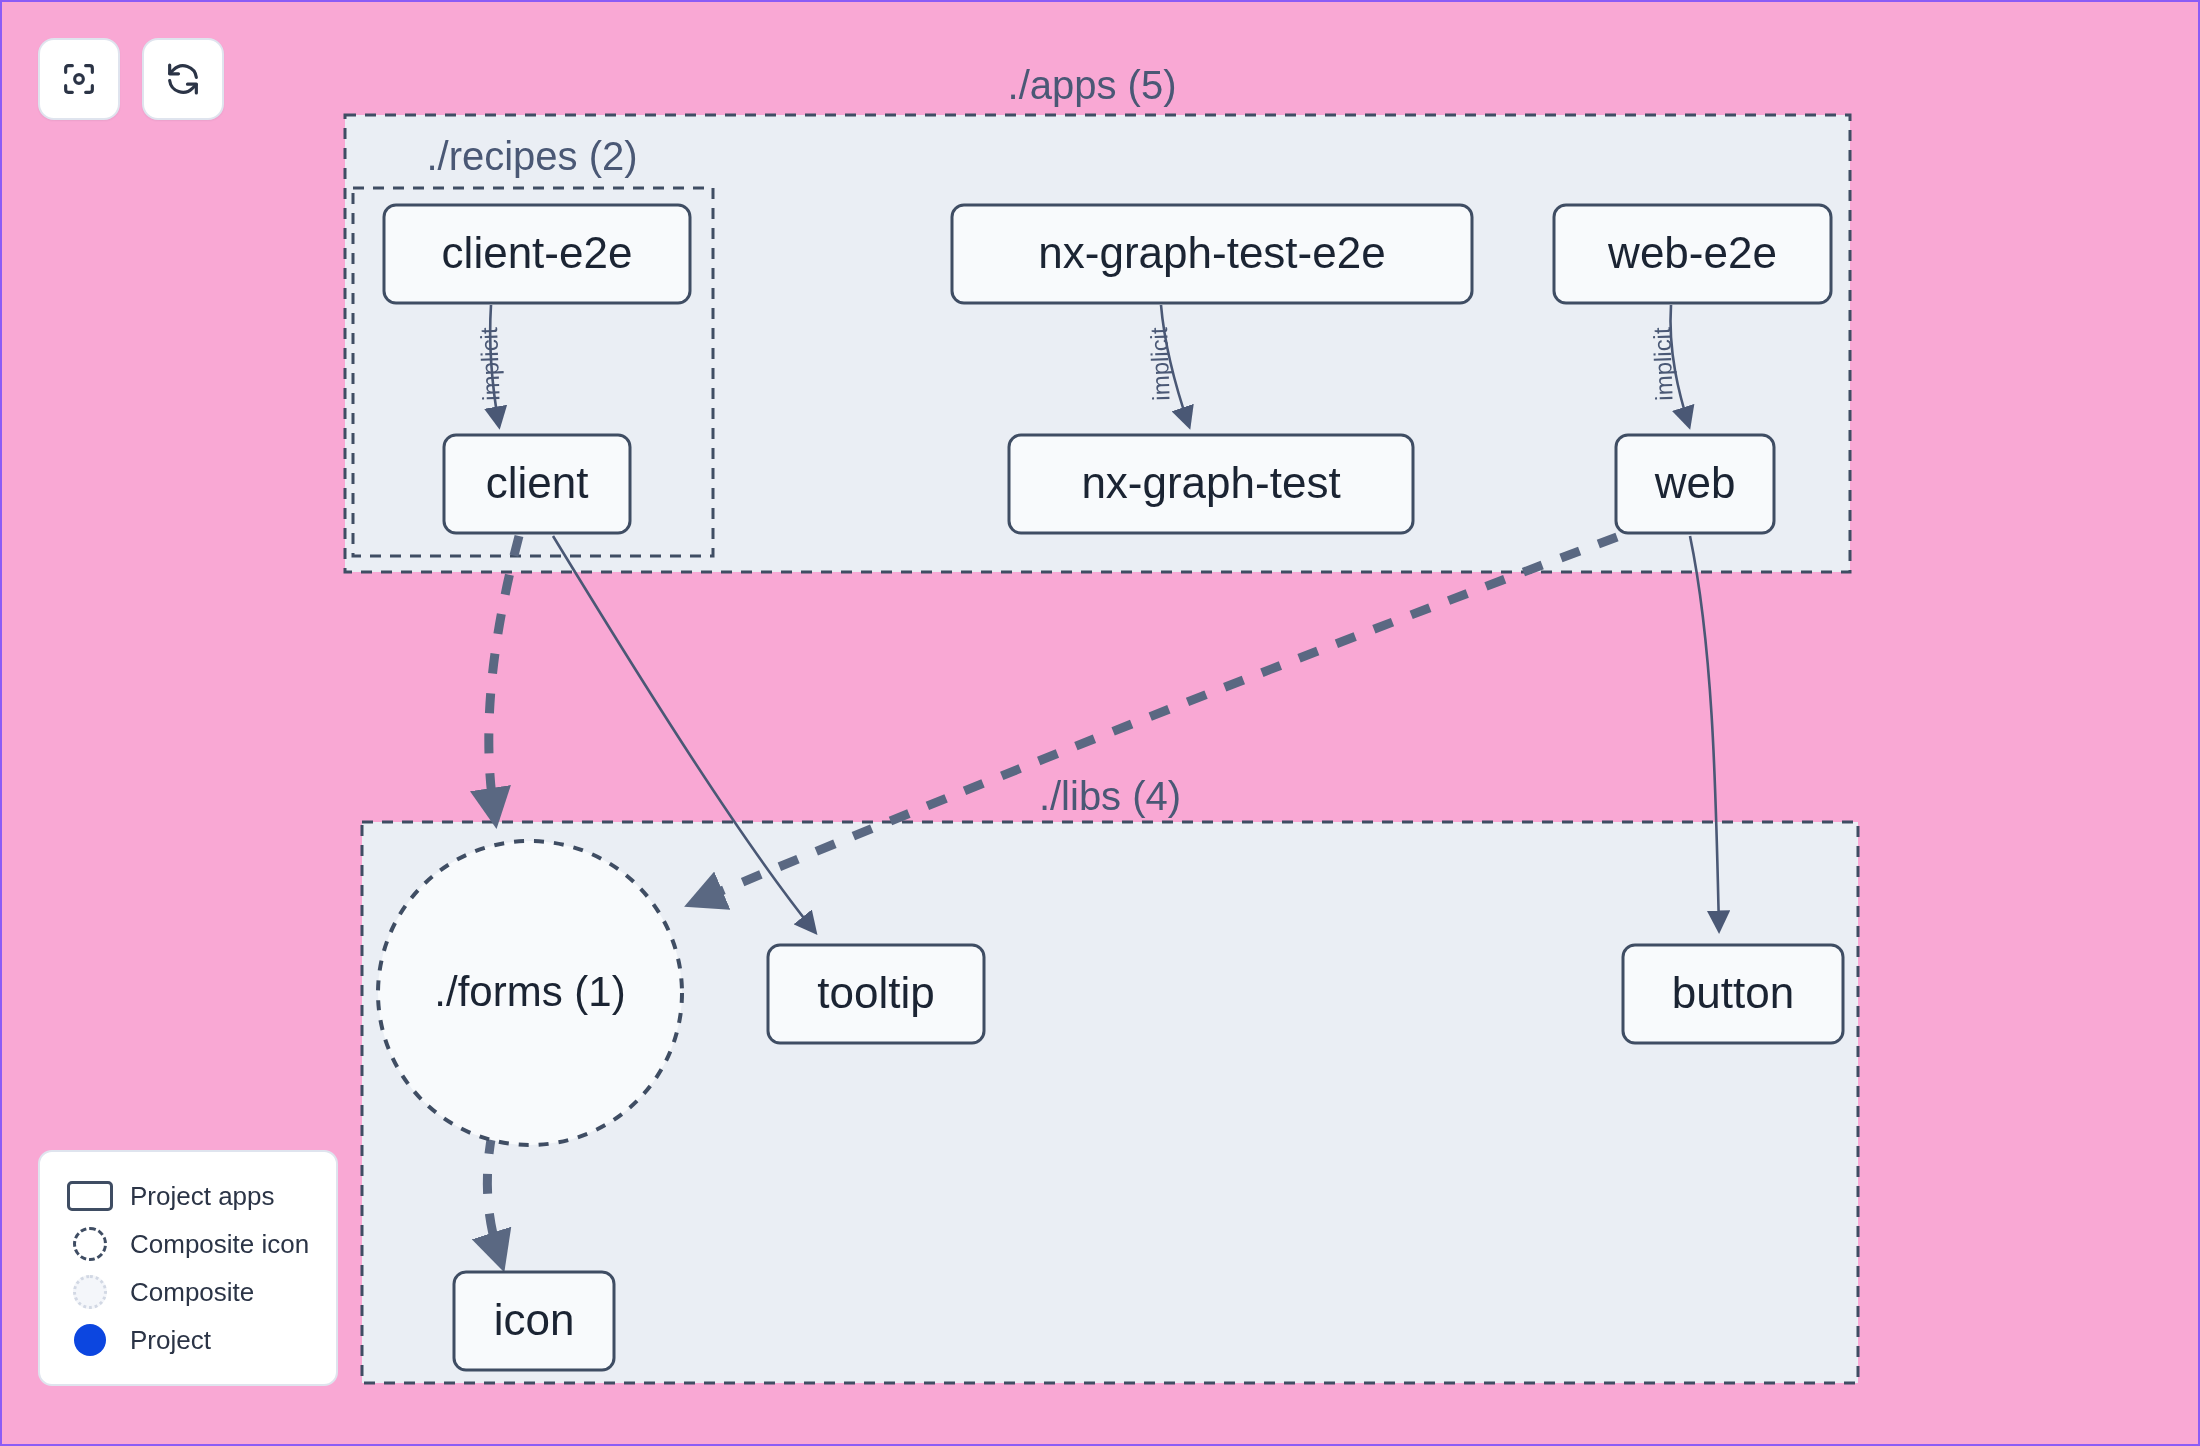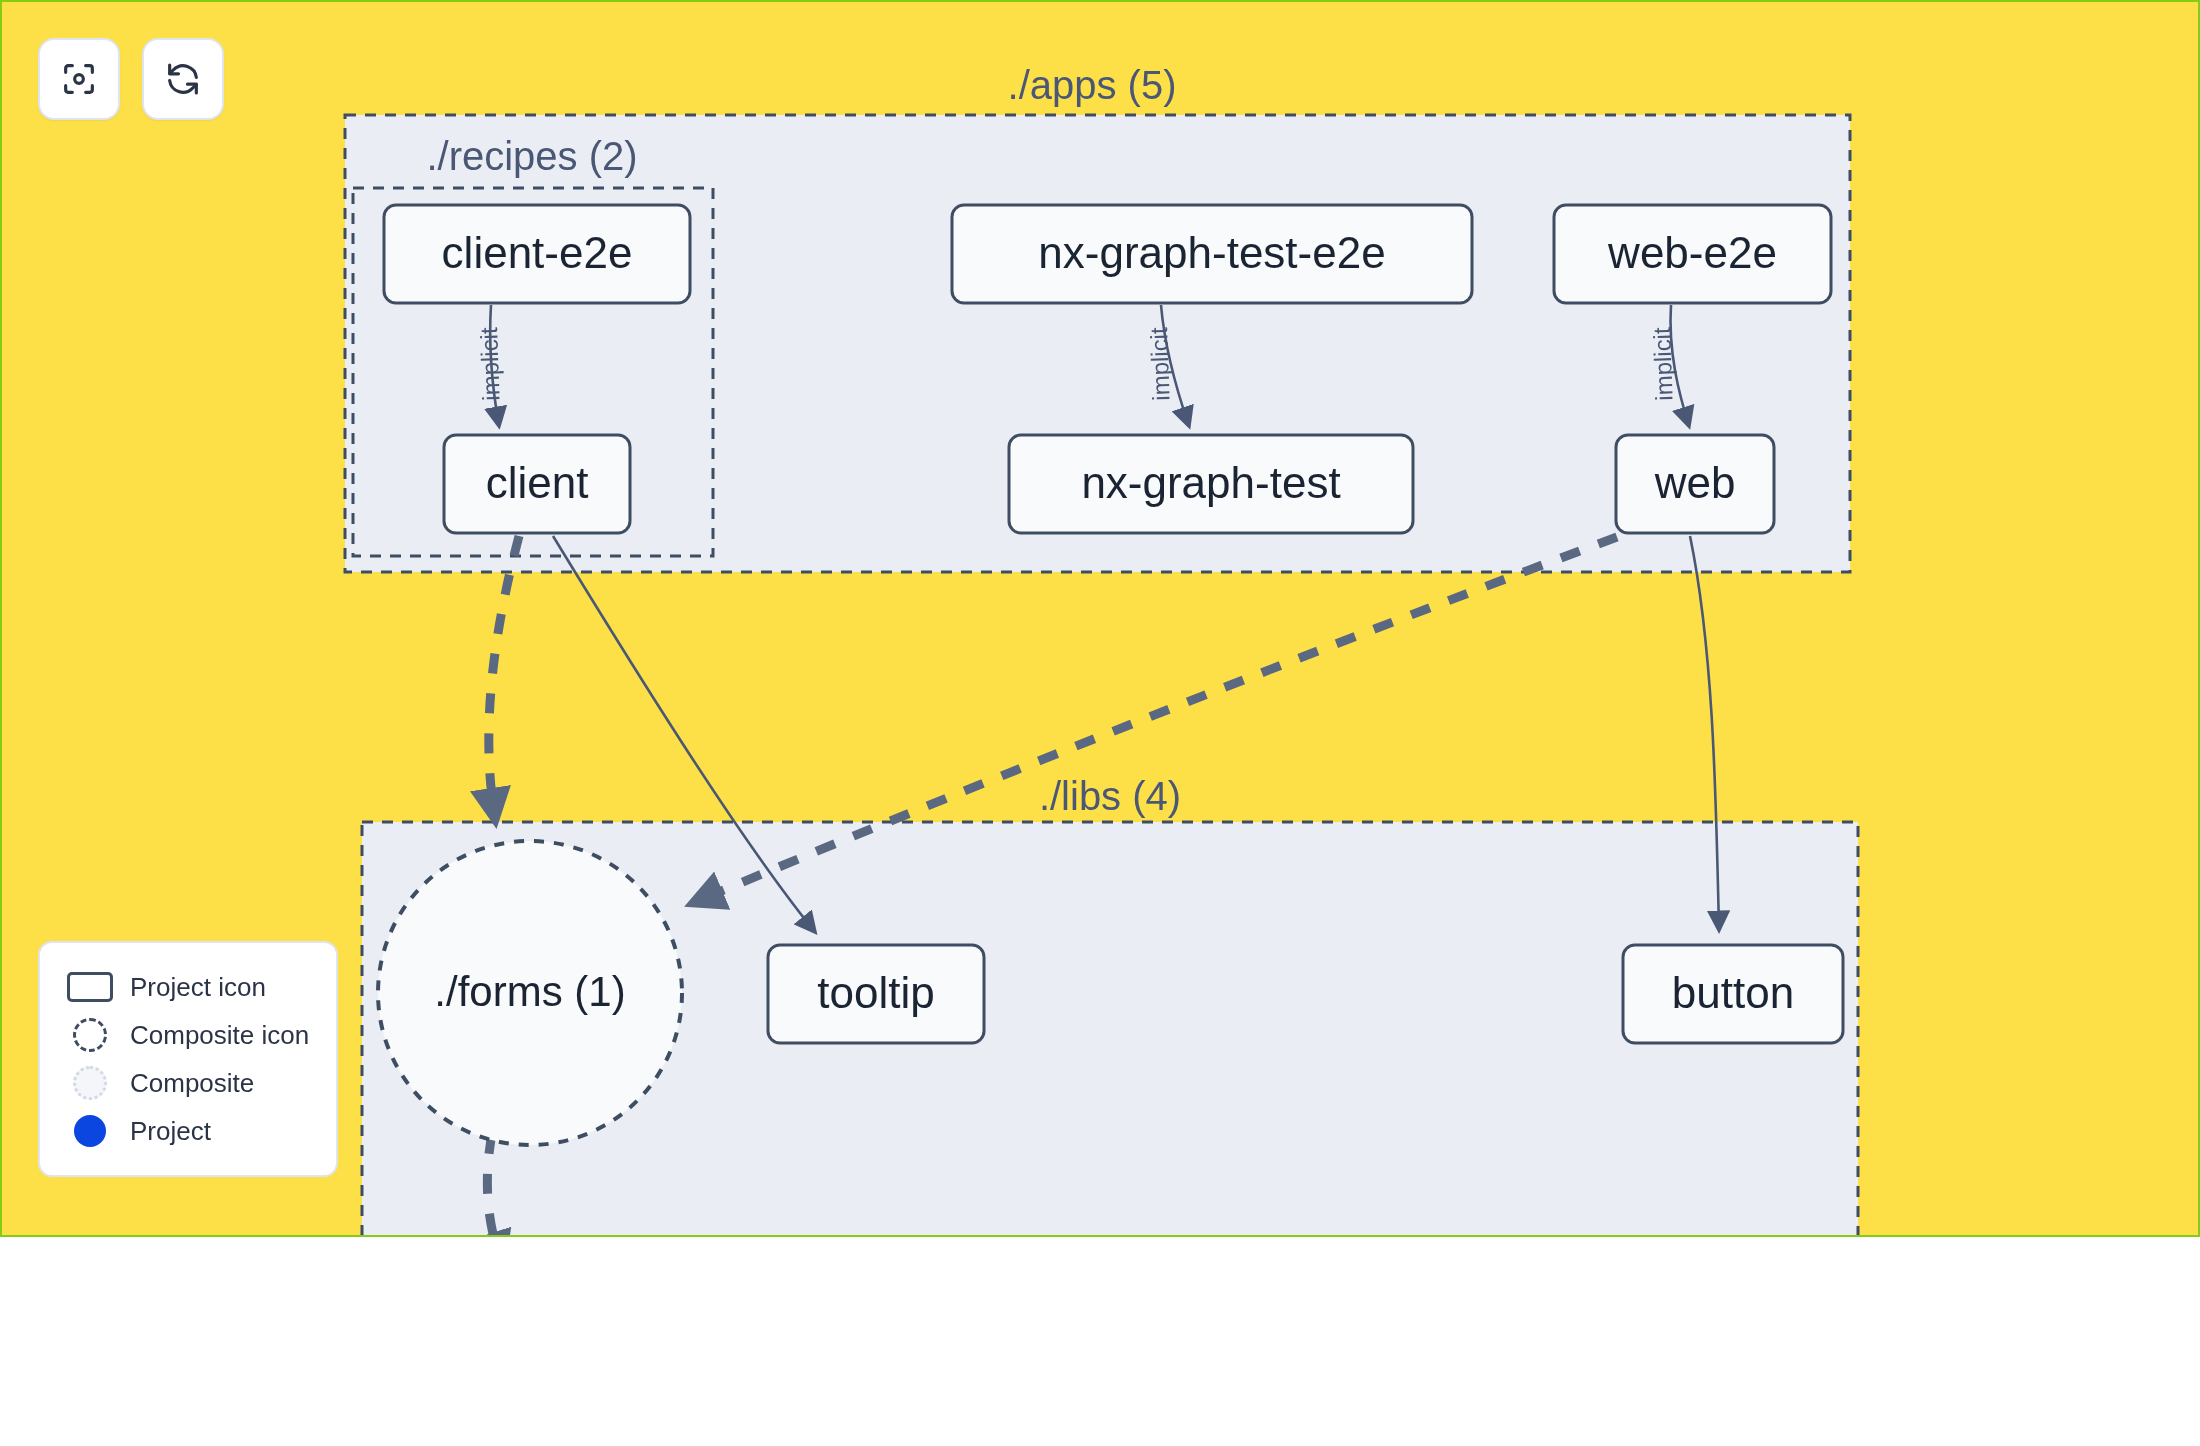--- a/index.html
+++ b/index.html
@@ -4,23 +4,23 @@
 <style>
   html, body {
     margin: 0;
     padding: 0;
     background: #ffffff;
     font-family: "Liberation Sans", sans-serif;
   }
   #app {
     position: relative;
     width: 2200px;
-    height: 1237px;
-    background: #fde047;
-    border: 2px solid #84cc16;
+    height: 1446px;
+    background: #f9a8d4;
+    border: 2px solid #8b5cf6;
     box-sizing: border-box;
     overflow: hidden;
   }
 
   
   .toolbar {
     position: absolute;
     top: 36px;
     left: 36px;
     display: flex;
@@ -294,21 +294,21 @@
           <text class="node-label" x="532" y="1321">icon</text>
         </g>
       </g>
   </svg>
 
   <div class="legend">
     <div class="legend-row">
       <span class="legend-swatch">
           <span class="sw-project"></span>
         </span>
-      <span class="legend-text">Project icon</span>
+      <span class="legend-text">Project apps</span>
     </div>
     <div class="legend-row">
       <span class="legend-swatch">
           <span class="sw-composite"></span>
         </span>
       <span class="legend-text">Composite icon</span>
     </div>
     <div class="legend-row">
       <span class="legend-swatch">
           <span class="sw-affected"></span>

